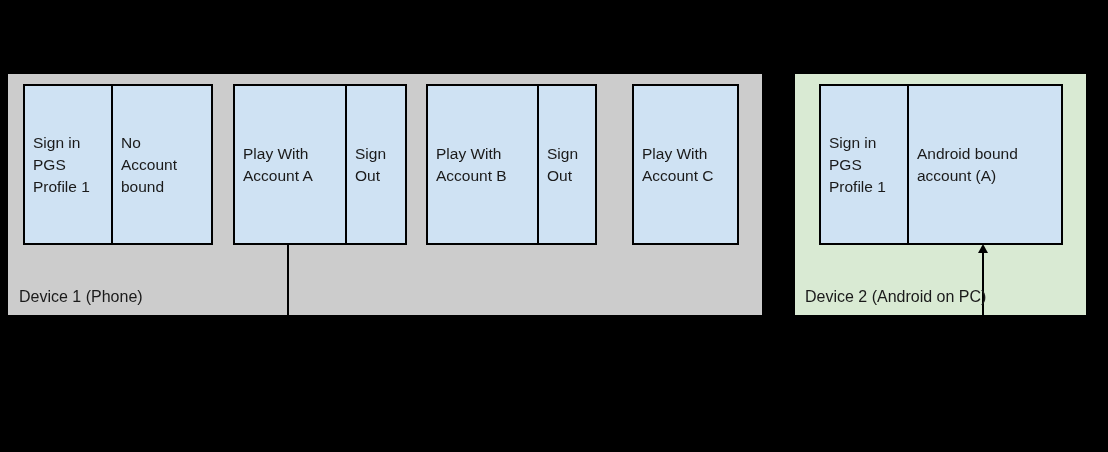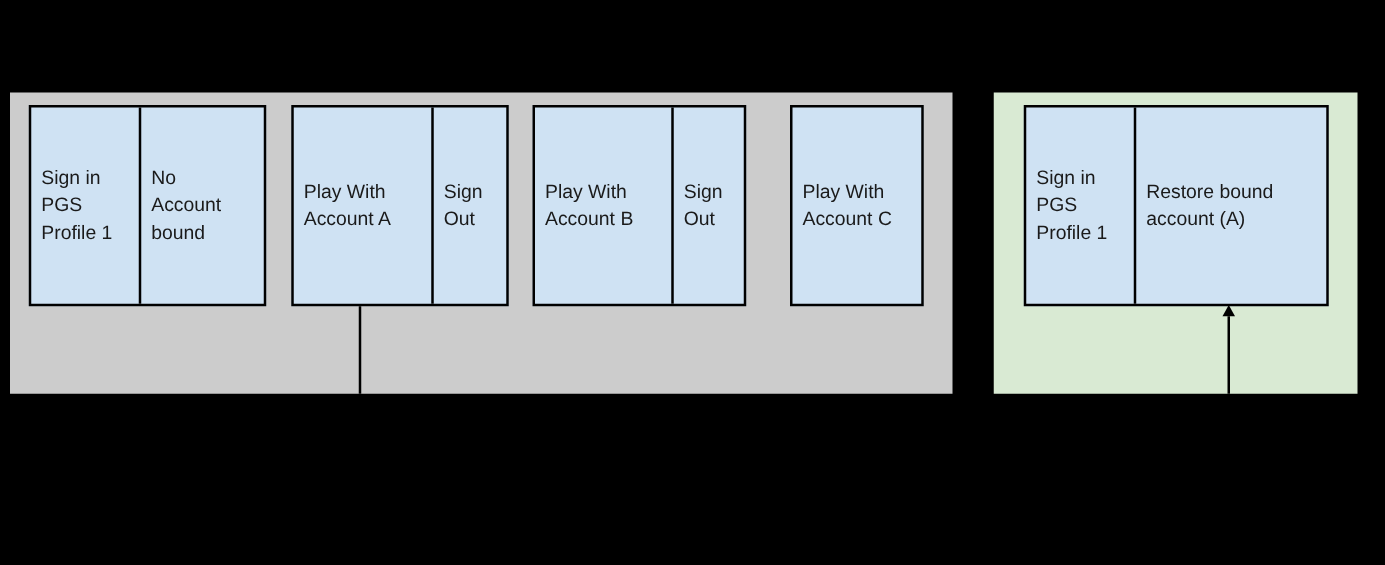--- a/index.html
+++ b/index.html
@@ -65,30 +65,32 @@
 Out</div>
     </div>
 
     <div class="pair" style="left:624px;width:107px;">
       <div class="cell grow">Play With
 Account C</div>
     </div>
 
     <div class="vline" style="left:279px;top:171px;height:70px;"></div>
 
+    <div class="device-label">Device 1 (Phone)</div>
   </div>
 
   <div class="container green">
 
     <div class="pair" style="left:24px;width:244px;">
       <div class="cell" style="width:86px;">Sign in
 PGS
 Profile 1</div>
-      <div class="cell grow">Restore bound
+      <div class="cell grow">Android bound
 account (A)</div>
     </div>
 
     <div class="vline" style="left:187px;top:179px;height:62px;"></div>
     <div class="arrowhead" style="left:183px;top:170px;"></div>
 
+    <div class="device-label" style="left:10px;">Device 2 (Android on PC)</div>
   </div>
 
 </div>
 
 </body></html>

